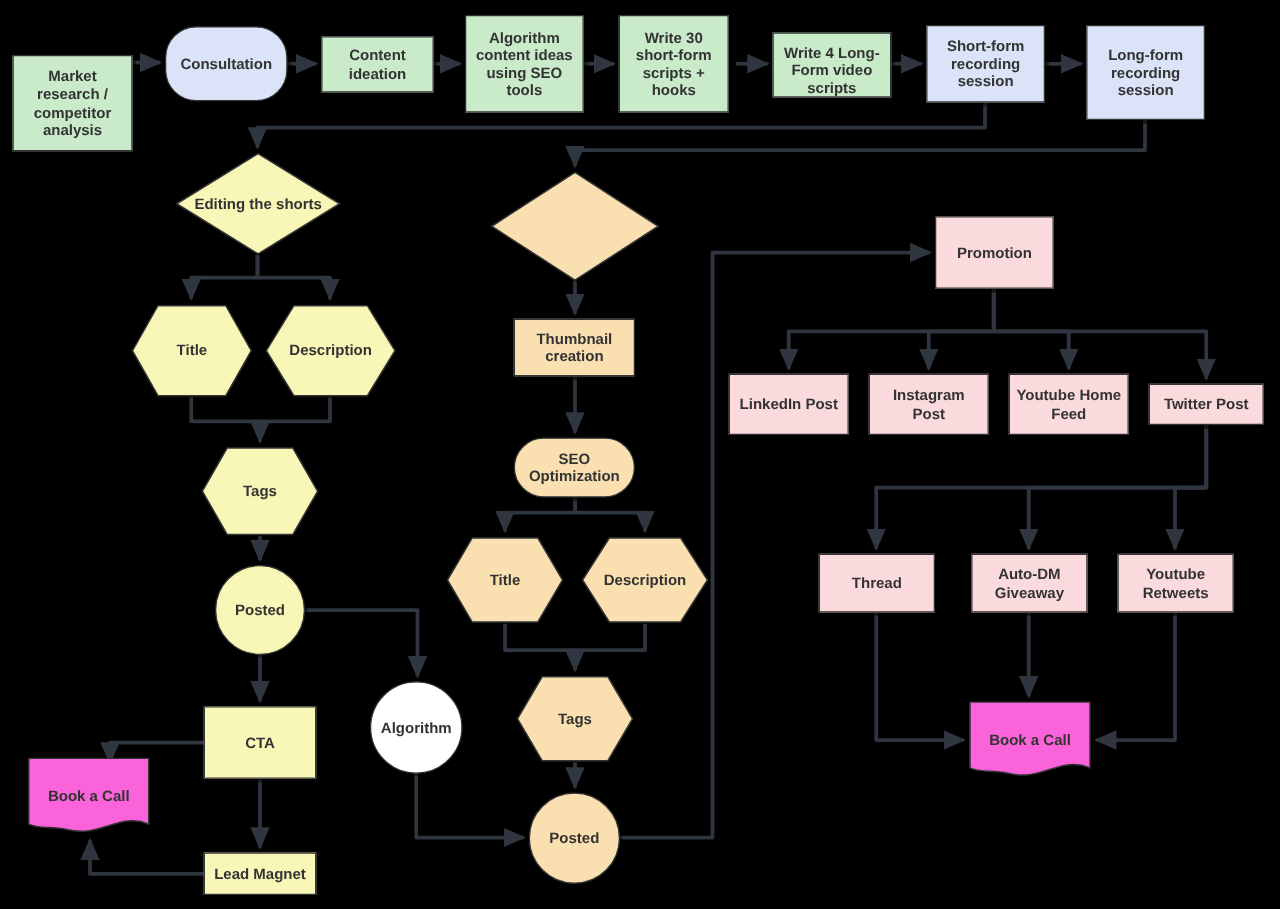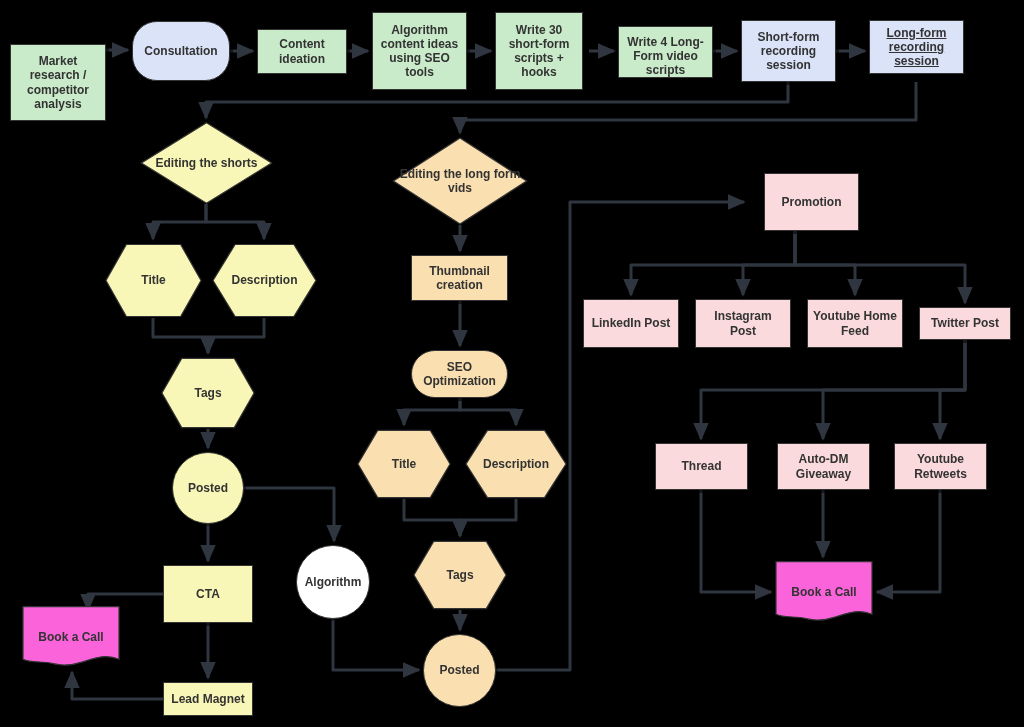--- a/index.html
+++ b/index.html
@@ -81,21 +81,21 @@
       </div>
       <div class="node rect" style="left: 495px; top: 12px; width: 88px; height: 78px; font-size: 12px; color: rgb(51, 51, 51); background: rgb(201, 235, 202);">
         <span class="lbl">Write 30 short-form scripts + hooks</span>
       </div>
       <div class="node rect" style="left: 618px; top: 26px; width: 95px; height: 52px; font-size: 12px; color: rgb(51, 51, 51); background: rgb(201, 235, 202); align-items: flex-end;">
         <span class="lbl">Write 4 Long-Form video scripts</span>
       </div>
       <div class="node rect" style="left: 741px; top: 20px; width: 95px; height: 62px; font-size: 12px; color: rgb(51, 51, 51); background: rgb(218, 227, 248);">
         <span class="lbl">Short-form recording session</span>
       </div>
-      <div class="node rect" style="left: 869px; top: 20px; width: 95px; height: 54px; font-size: 12px; color: rgb(51, 51, 51); background: rgb(218, 227, 248); text-decoration: underline;">
+      <div class="node rect" style="left: 869px; top: 20px; width: 95px; height: 76px; font-size: 12px; color: rgb(51, 51, 51); background: rgb(218, 227, 248);">
         <span class="lbl">Long-form recording session</span>
       </div>
       <div class="node poly" style="left: 140px; top: 122px; width: 133px; height: 82px; font-size: 12px; color: rgb(51, 51, 51);">
         <svg viewBox="0 0 100 100" preserveAspectRatio="none">
           <path d="M50,1 L99,50 L50,99 L1,50 Z" fill="#f9f7b7" stroke="#333" stroke-width="1.2" vector-effect="non-scaling-stroke"></path>
         </svg>
         <span class="lbl">Editing the shorts</span>
       </div>
       <div class="node poly" style="left: 105px; top: 243px; width: 97px; height: 75px; font-size: 12px; color: rgb(51, 51, 51);">
         <svg viewBox="0 0 100 100" preserveAspectRatio="none">
@@ -130,21 +130,20 @@
         </svg>
         <span class="lbl">Book a Call</span>
       </div>
       <div class="node rect" style="left: 296px; top: 545px; width: 74px; height: 74px; font-size: 12px; color: rgb(51, 51, 51); background: #ffffff; border-radius: 50%; box-shadow: rgba(0, 0, 0, 0.45) 2px 2px 0px;">
         <span class="lbl">Algorithm</span>
       </div>
       <div class="node poly" style="left: 392px; top: 137px; width: 136px; height: 88px; font-size: 12px; color: rgb(51, 51, 51);">
         <svg viewBox="0 0 100 100" preserveAspectRatio="none">
           <path d="M50,1 L99,50 L50,99 L1,50 Z" fill="#fadfb0" stroke="#333" stroke-width="1.2" vector-effect="non-scaling-stroke"></path>
         </svg>
-        <span class="lbl">Editing the long form vids</span>
       </div>
       <div class="node rect" style="left: 411px; top: 255px; width: 97px; height: 46px; font-size: 12px; color: rgb(51, 51, 51); background: rgb(250, 223, 176);">
         <span class="lbl">Thumbnail creation</span>
       </div>
       <div class="node rect" style="left: 411px; top: 350px; width: 97px; height: 48px; font-size: 12px; color: rgb(51, 51, 51); background: rgb(250, 223, 176); border-radius: 24px;">
         <span class="lbl">SEO Optimization</span>
       </div>
       <div class="node poly" style="left: 357px; top: 429px; width: 94px; height: 70px; font-size: 12px; color: rgb(51, 51, 51);">
         <svg viewBox="0 0 100 100" preserveAspectRatio="none">
           <path d="M22,2 L78,2 L99,50 L78,98 L22,98 L1,50 Z" fill="#fadfb0" stroke="#333" stroke-width="1.2" vector-effect="non-scaling-stroke"></path>
@@ -159,21 +158,21 @@
       </div>
       <div class="node poly" style="left: 413px; top: 540px; width: 94px; height: 70px; font-size: 12px; color: rgb(51, 51, 51);">
         <svg viewBox="0 0 100 100" preserveAspectRatio="none">
           <path d="M22,2 L78,2 L99,50 L78,98 L22,98 L1,50 Z" fill="#fadfb0" stroke="#333" stroke-width="1.2" vector-effect="non-scaling-stroke"></path>
         </svg>
         <span class="lbl">Tags</span>
       </div>
       <div class="node rect" style="left: 423px; top: 634px; width: 73px; height: 73px; font-size: 12px; color: rgb(51, 51, 51); background: rgb(250, 223, 176); border-radius: 50%; box-shadow: rgba(0, 0, 0, 0.45) 2px 2px 0px;">
         <span class="lbl">Posted</span>
       </div>
-      <div class="node rect" style="left: 748px; top: 173px; width: 95px; height: 58px; font-size: 12px; color: rgb(51, 51, 51); background: rgb(250, 218, 221); margin-left: 16px;">
+      <div class="node rect" style="left: 748px; top: 173px; width: 95px; height: 58px; font-size: 12px; color: rgb(51, 51, 51); background: rgb(250, 218, 221);">
         <span class="lbl">Promotion</span>
       </div>
       <div class="node rect" style="left: 583px; top: 299px; width: 96px; height: 49px; font-size: 12px; color: rgb(51, 51, 51); background: rgb(250, 218, 221);">
         <span class="lbl">LinkedIn Post</span>
       </div>
       <div class="node rect" style="left: 695px; top: 299px; width: 96px; height: 49px; font-size: 12px; color: rgb(51, 51, 51); background: rgb(250, 218, 221);">
         <span class="lbl">Instagram Post</span>
       </div>
       <div class="node rect" style="left: 807px; top: 299px; width: 96px; height: 49px; font-size: 12px; color: rgb(51, 51, 51); background: rgb(250, 218, 221);">
         <span class="lbl">Youtube Home Feed</span>

